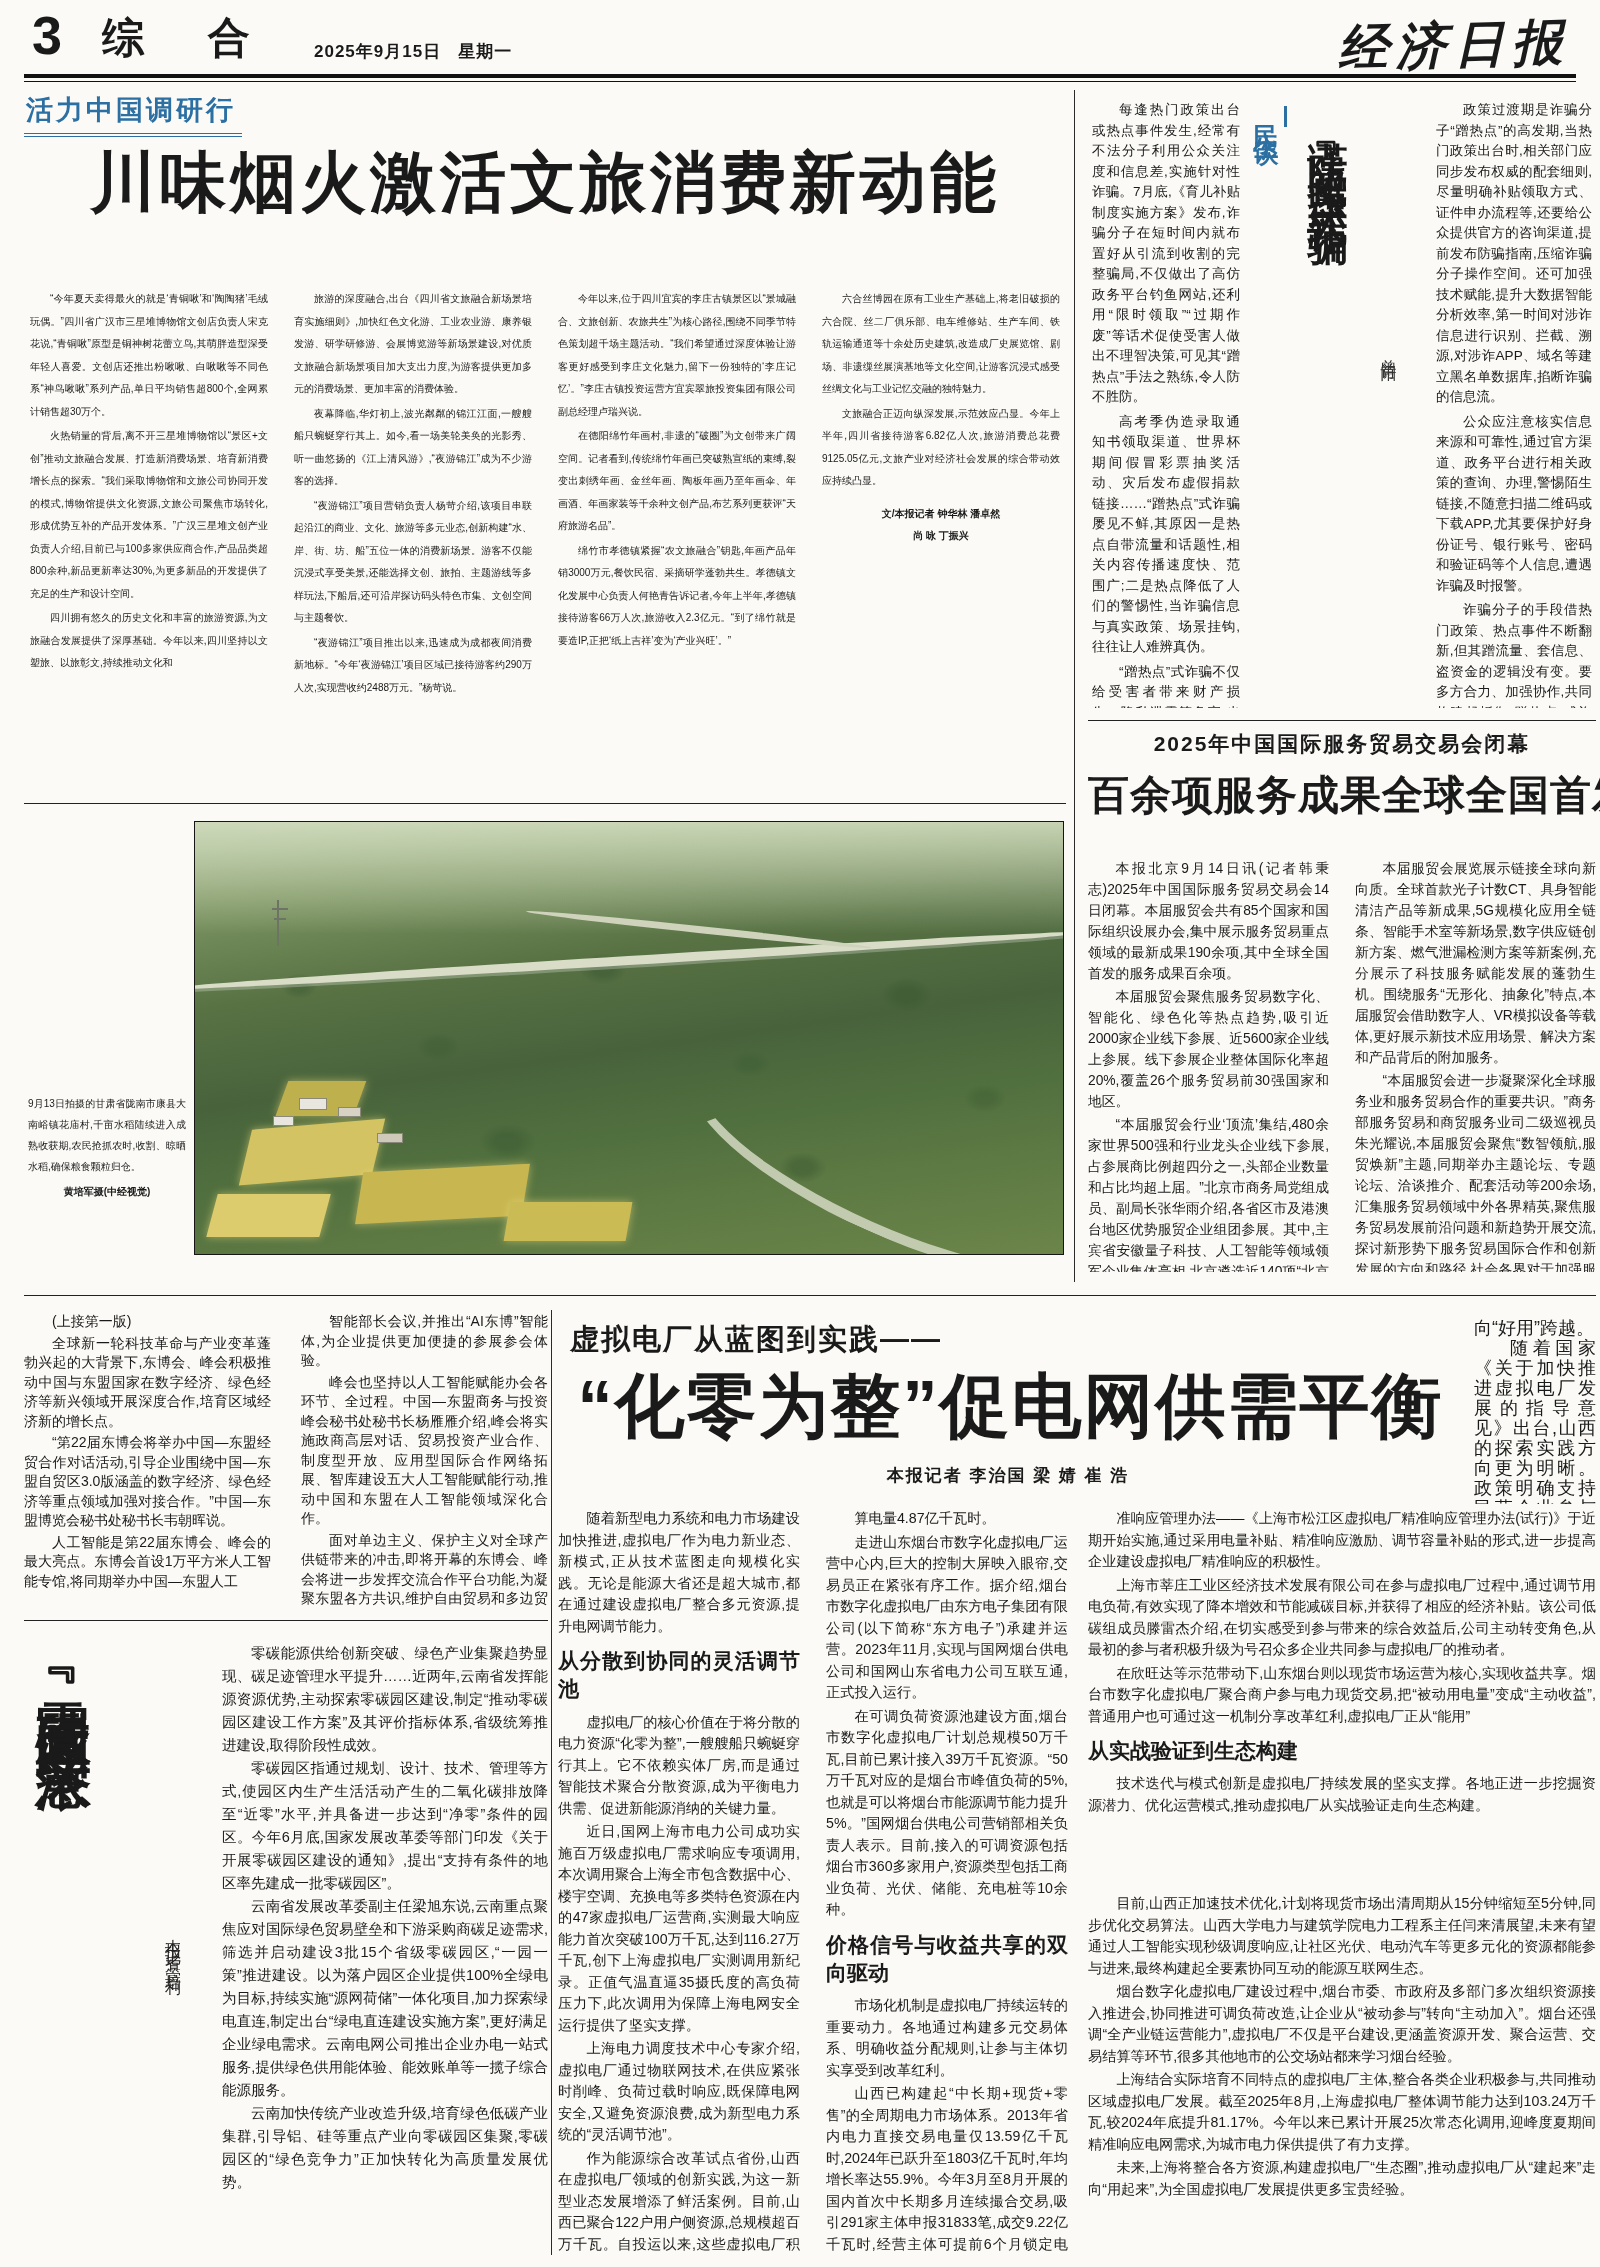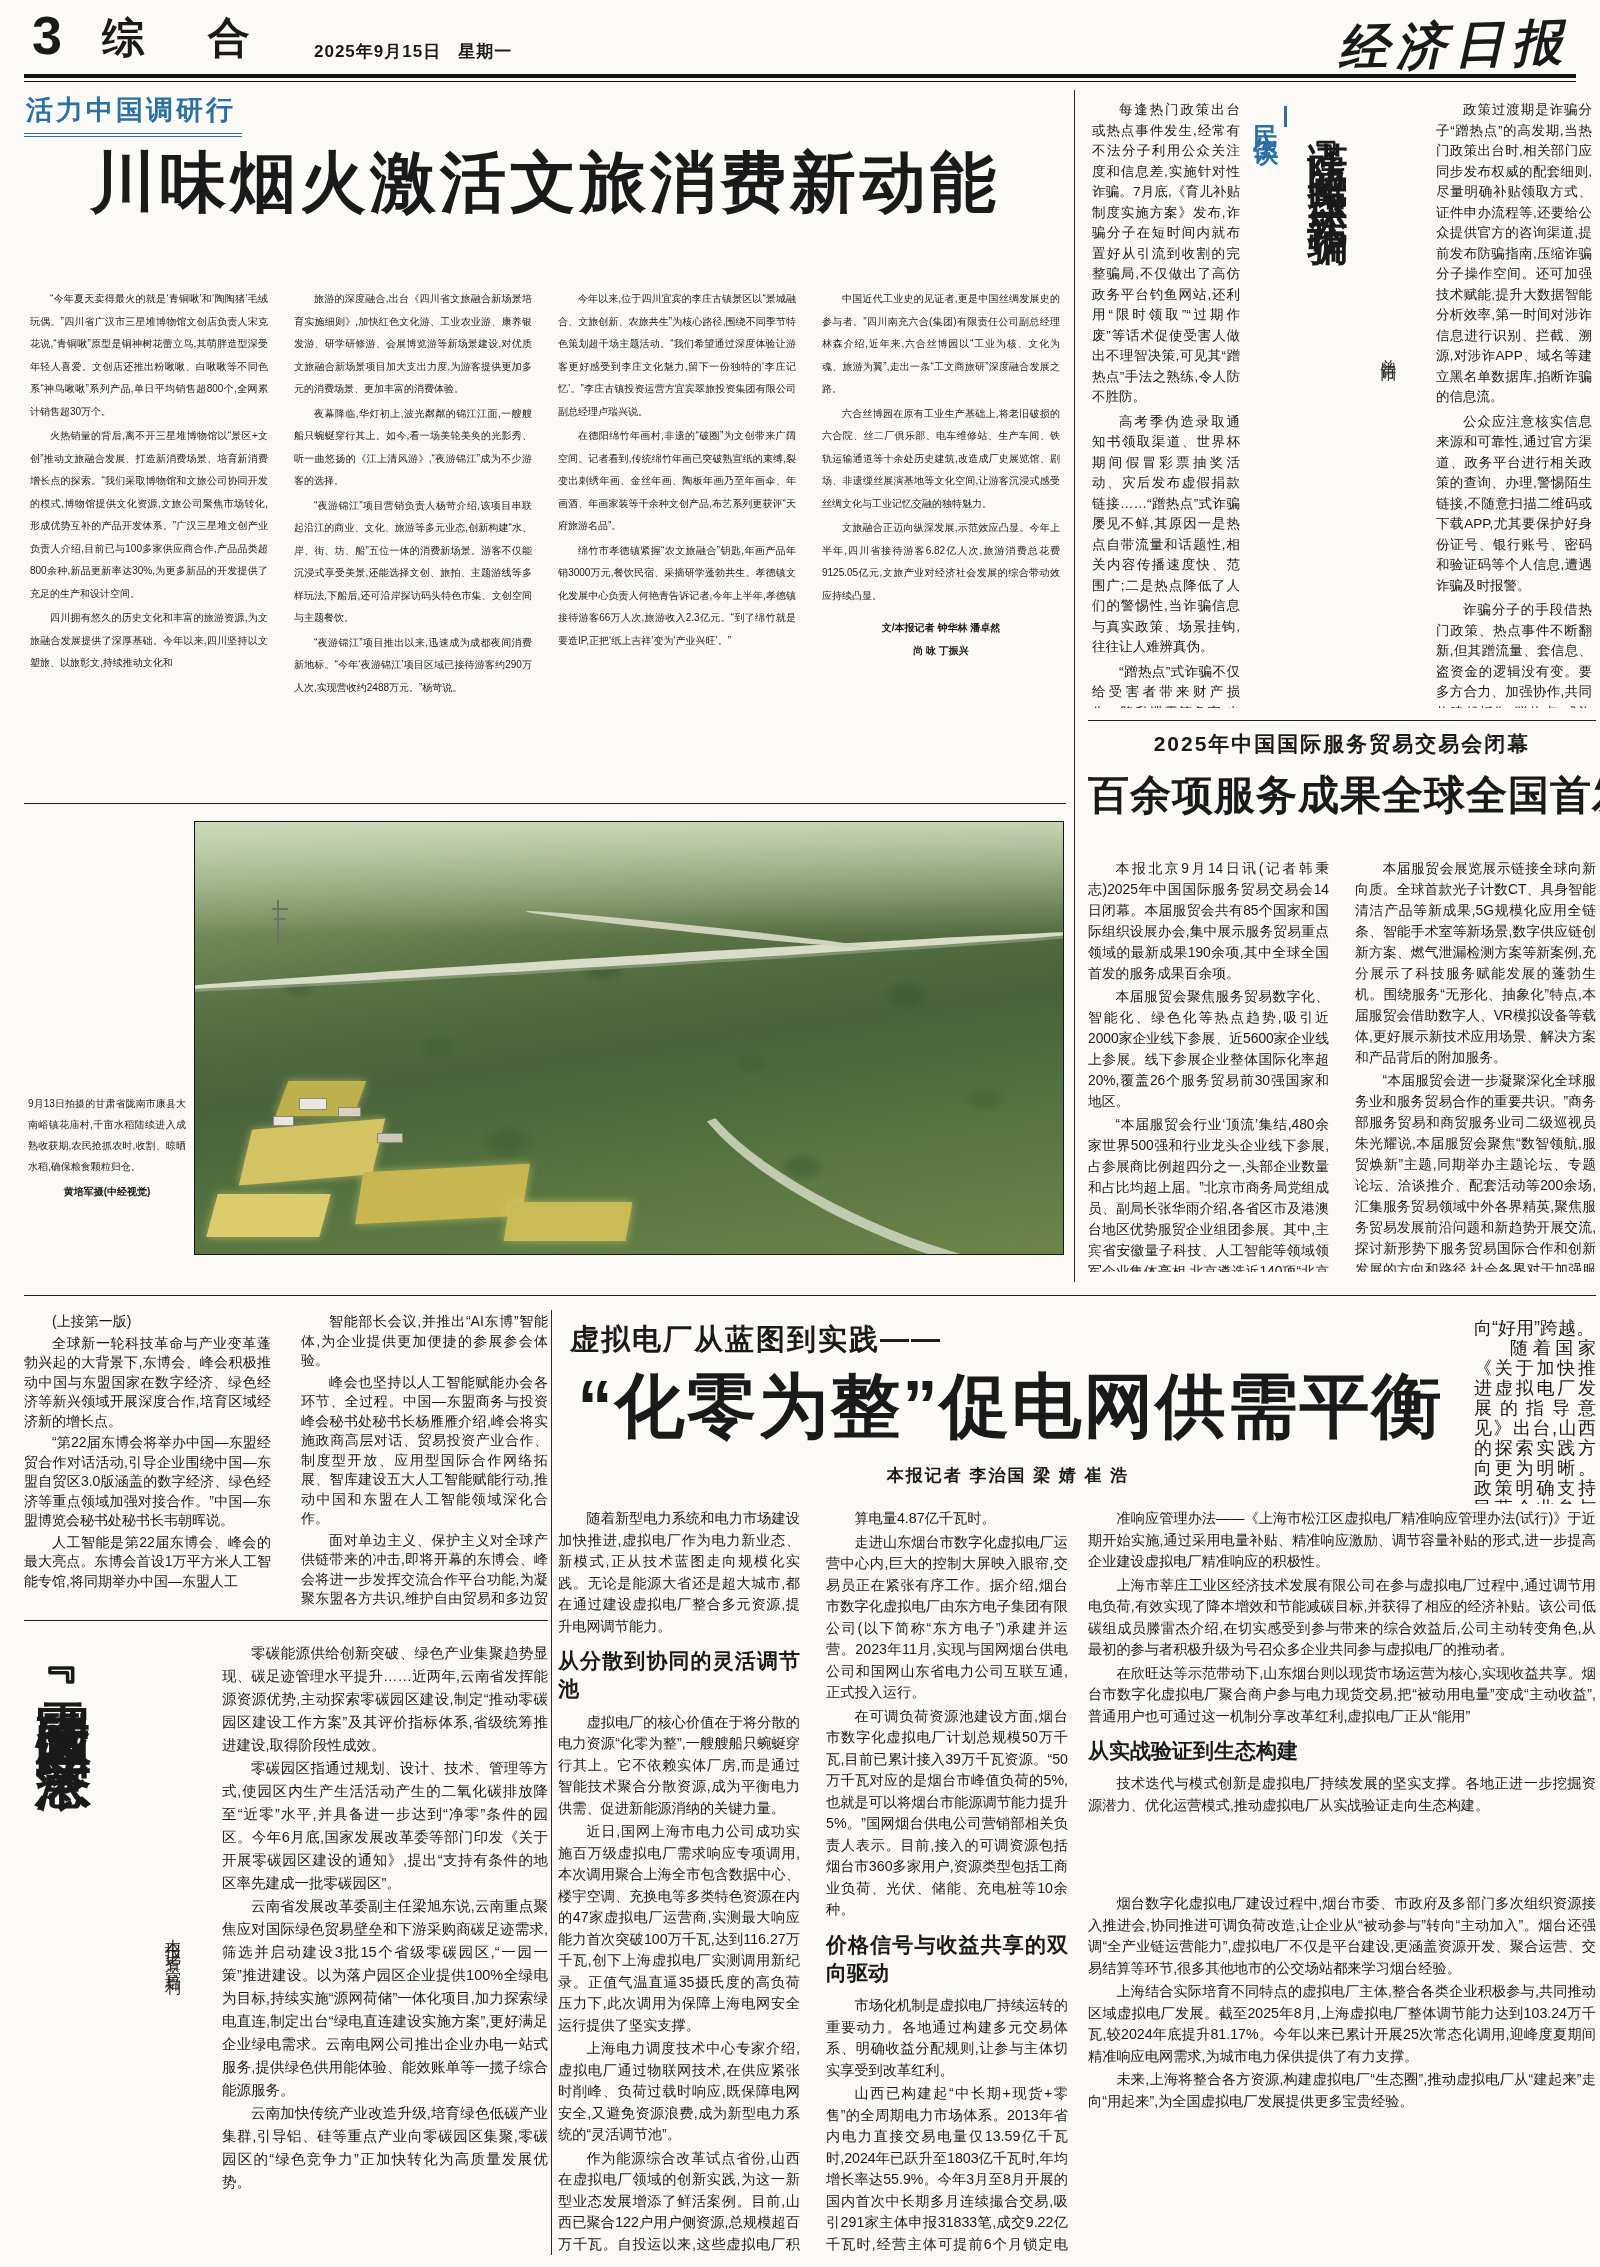--- a/index.html
+++ b/index.html
@@ -151,21 +151,20 @@
           <p>“夜游锦江”项目营销负责人杨苛介绍,该项目串联起沿江的商业、文化、旅游等多元业态,创新构建“水、岸、街、坊、船”五位一体的消费新场景。游客不仅能沉浸式享受美景,还能选择文创、旅拍、主题游线等多样玩法,下船后,还可沿岸探访码头特色市集、文创空间与主题餐饮。</p>
           <p>“夜游锦江”项目推出以来,迅速成为成都夜间消费新地标。“今年‘夜游锦江’项目区域已接待游客约290万人次,实现营收约2488万元。”杨苛说。</p>
         </div>
       <div class="ncol" data-interactable="false">
           <p>今年以来,位于四川宜宾的李庄古镇景区以“景城融合、文旅创新、农旅共生”为核心路径,围绕不同季节特色策划超千场主题活动。“我们希望通过深度体验让游客更好感受到李庄文化魅力,留下一份独特的‘李庄记忆’。”李庄古镇投资运营方宜宾翠旅投资集团有限公司副总经理卢瑞兴说。</p>
           <p>在德阳绵竹年画村,非遗的“破圈”为文创带来广阔空间。记者看到,传统绵竹年画已突破熟宣纸的束缚,裂变出刺绣年画、金丝年画、陶板年画乃至年画伞、年画酒、年画家装等千余种文创产品,布艺系列更获评“天府旅游名品”。</p>
           <p>绵竹市孝德镇紧握“农文旅融合”钥匙,年画产品年销3000万元,餐饮民宿、采摘研学蓬勃共生。孝德镇文化发展中心负责人何艳青告诉记者,今年上半年,孝德镇接待游客66万人次,旅游收入2.3亿元。“到了绵竹就是要造IP,正把‘纸上吉祥’变为‘产业兴旺’。”</p>
         </div>
       <div class="ncol" data-interactable="false">
         <div data-interactable="false">
-            <p>中国近代工业史的见证者,更是中国丝绸发展史的参与者。”四川南充六合(集团)有限责任公司副总经理林森介绍,近年来,六合丝博园以“工业为核、文化为魂、旅游为翼”,走出一条“工文商旅研”深度融合发展之路。</p>
             <p>六合丝博园在原有工业生产基础上,将老旧破损的六合院、丝二厂俱乐部、电车维修站、生产车间、铁轨运输通道等十余处历史建筑,改造成厂史展览馆、剧场、非遗缫丝展演基地等文化空间,让游客沉浸式感受丝绸文化与工业记忆交融的独特魅力。</p>
             <p>文旅融合正迈向纵深发展,示范效应凸显。今年上半年,四川省接待游客6.82亿人次,旅游消费总花费9125.05亿元,文旅产业对经济社会发展的综合带动效应持续凸显。</p>
           </div>
         <div class="byline" data-interactable="false">
           <p data-interactable="false">文/本报记者 钟华林 潘卓然</p>
           <p data-interactable="false">尚 咏 丁振兴</p>
         </div>
       </div>
     </div>
   </div>
@@ -307,20 +306,21 @@
             <p>准响应管理办法——《上海市松江区虚拟电厂精准响应管理办法(试行)》于近期开始实施,通过采用电量补贴、精准响应激励、调节容量补贴的形式,进一步提高企业建设虚拟电厂精准响应的积极性。</p>
             <p>上海市莘庄工业区经济技术发展有限公司在参与虚拟电厂过程中,通过调节用电负荷,有效实现了降本增效和节能减碳目标,并获得了相应的经济补贴。该公司低碳组成员滕雷杰介绍,在切实感受到参与带来的综合效益后,公司主动转变角色,从最初的参与者积极升级为号召众多企业共同参与虚拟电厂的推动者。</p>
             <p>在欣旺达等示范带动下,山东烟台则以现货市场运营为核心,实现收益共享。烟台市数字化虚拟电厂聚合商户参与电力现货交易,把“被动用电量”变成“主动收益”,普通用户也可通过这一机制分享改革红利,虚拟电厂正从“能用”</p>
           </div>
         <div class="subhead" data-interactable="false">从实战验证到生态构建</div>
         <div data-interactable="false">
             <p>技术迭代与模式创新是虚拟电厂持续发展的坚实支撑。各地正进一步挖掘资源潜力、优化运营模式,推动虚拟电厂从实战验证走向生态构建。</p>
           </div>
       </div>
       <div class="ncol" data-interactable="false">
+          <p>目前,山西正加速技术优化,计划将现货市场出清周期从15分钟缩短至5分钟,同步优化交易算法。山西大学电力与建筑学院电力工程系主任闫来清展望,未来有望通过人工智能实现秒级调度响应,让社区光伏、电动汽车等更多元化的资源都能参与进来,最终构建起全要素协同互动的能源互联网生态。</p>
           <p>烟台数字化虚拟电厂建设过程中,烟台市委、市政府及多部门多次组织资源接入推进会,协同推进可调负荷改造,让企业从“被动参与”转向“主动加入”。烟台还强调“全产业链运营能力”,虚拟电厂不仅是平台建设,更涵盖资源开发、聚合运营、交易结算等环节,很多其他地市的公交场站都来学习烟台经验。</p>
           <p>上海结合实际培育不同特点的虚拟电厂主体,整合各类企业积极参与,共同推动区域虚拟电厂发展。截至2025年8月,上海虚拟电厂整体调节能力达到103.24万千瓦,较2024年底提升81.17%。今年以来已累计开展25次常态化调用,迎峰度夏期间精准响应电网需求,为城市电力保供提供了有力支撑。</p>
           <p>未来,上海将整合各方资源,构建虚拟电厂“生态圈”,推动虚拟电厂从“建起来”走向“用起来”,为全国虚拟电厂发展提供更多宝贵经验。</p>
         </div>
     </div>
   </div>
 
 </div>
 
 </body></html>

